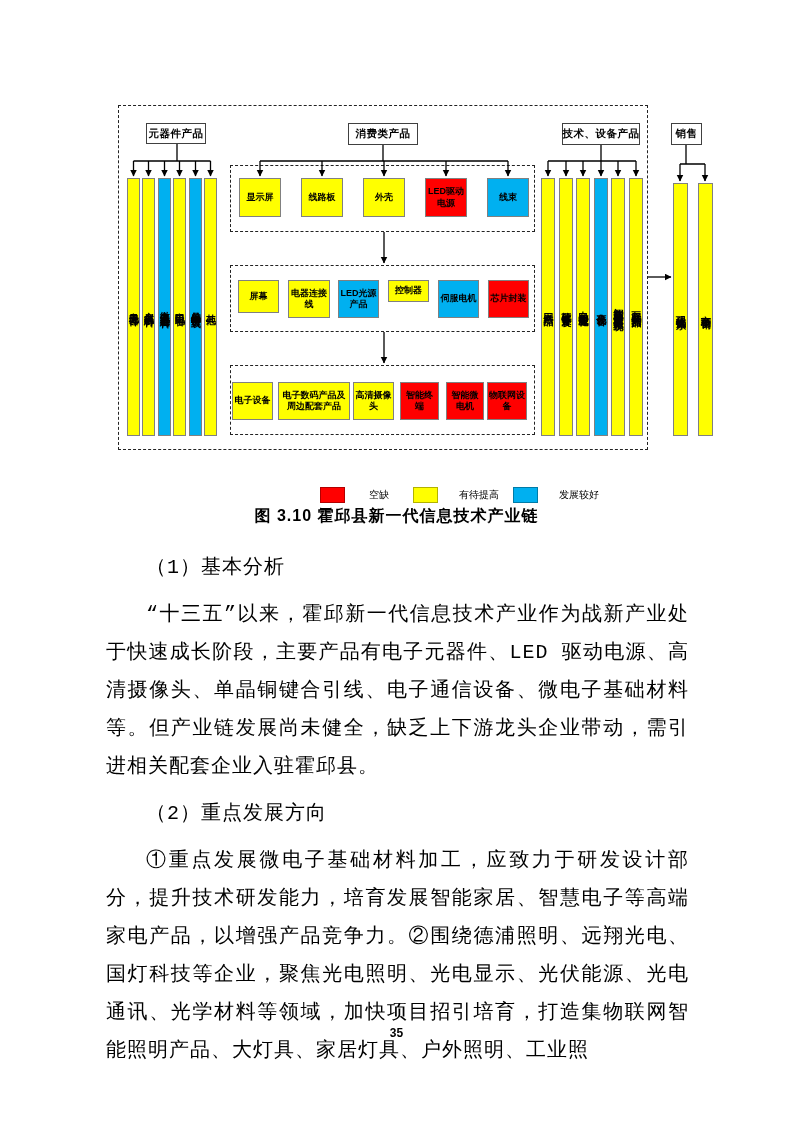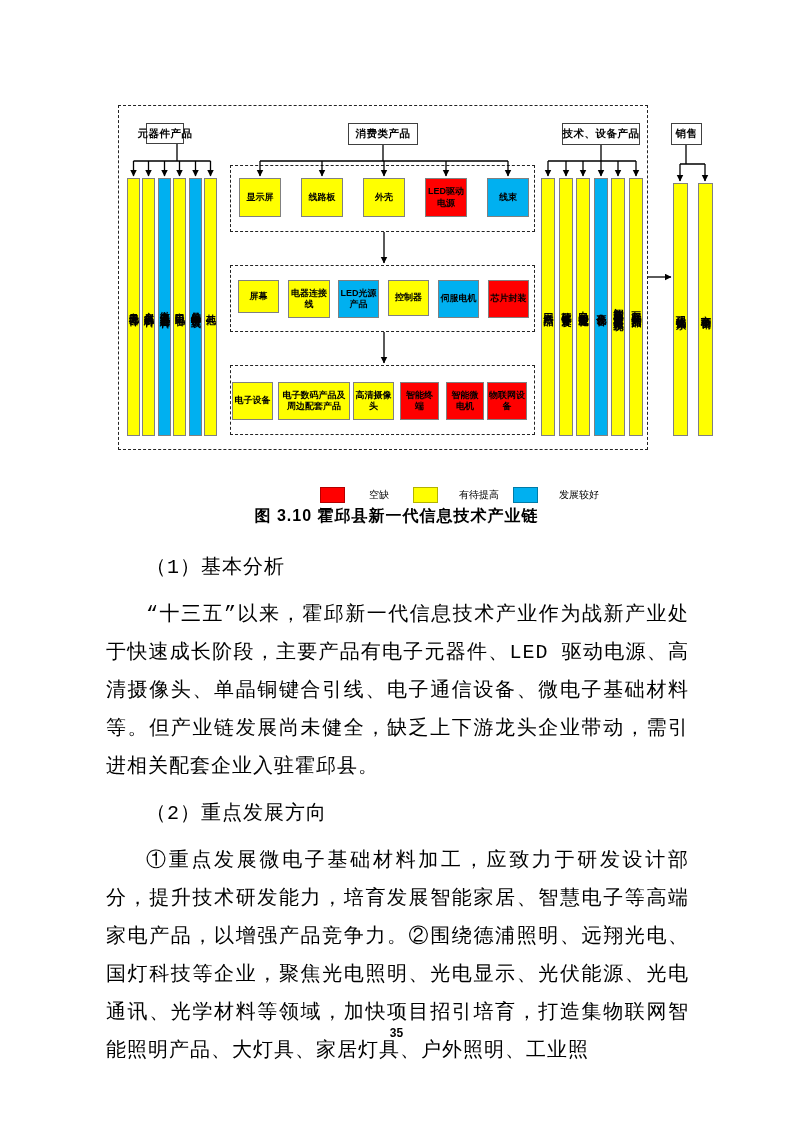--- a/index.html
+++ b/index.html
@@ -105,21 +105,21 @@
         <line x1="536" y1="61" x2="536" y2="76" marker-end="url(#arr)"></line>
 
         <path d="M586,44 V64 M580,64 H605"></path>
         <line x1="580" y1="64" x2="580" y2="81" marker-end="url(#arr)"></line>
         <line x1="605" y1="64" x2="605" y2="81" marker-end="url(#arr)"></line>
 
         <line x1="548" y1="177" x2="571" y2="177" marker-end="url(#arr)"></line>
       </g>
     </svg>
 
-    <div class="hdrbox" style="left:146px;top:123px;width:38px;height:21px">元器件产品</div>
+    <div class="hdrbox" style="left:146px;top:123px;width:60px;height:21px">元器件产品</div>
     <div class="hdrbox" style="left:348px;top:123px;width:70px;height:22px">消费类产品</div>
     <div class="hdrbox" style="left:562px;top:123px;width:78px;height:22px">技术、设备产品</div>
     <div class="hdrbox" style="left:671px;top:123px;width:31px;height:22px">销售</div>
 
     <div class="vbar st-improve" style="left:127px">
         <span>电子元器件</span>
       </div>
     <div class="vbar st-improve" style="left:142px">
         <span>金属电子材料</span>
       </div>
@@ -138,21 +138,21 @@
 
     <div class="pbox st-improve" style="left:239px;top:178px;width:42px;height:39px">显示屏</div>
     <div class="pbox st-improve" style="left:301px;top:178px;width:42px;height:39px">线路板</div>
     <div class="pbox st-improve" style="left:363px;top:178px;width:42px;height:39px">外壳</div>
     <div class="pbox st-gap" style="left:425px;top:178px;width:42px;height:39px">LED驱动电源</div>
     <div class="pbox st-good" style="left:487px;top:178px;width:42px;height:39px">线束</div>
 
     <div class="pbox st-improve" style="left:238px;top:280px;width:41px;height:33px">屏幕</div>
     <div class="pbox st-improve" style="left:288px;top:280px;width:42px;height:38px">电器连接线</div>
     <div class="pbox st-good" style="left:338px;top:280px;width:41px;height:38px">LED光源产品</div>
-    <div class="pbox st-improve" style="left:388px;top:280px;width:41px;height:36px">控制器</div>
+    <div class="pbox st-improve" style="left:388px;top:280px;width:41px;height:22px">控制器</div>
     <div class="pbox st-good" style="left:438px;top:280px;width:41px;height:38px">伺服电机</div>
     <div class="pbox st-gap" style="left:488px;top:280px;width:41px;height:38px">芯片封装</div>
 
     <div class="pbox st-improve" style="left:232px;top:382px;width:41px;height:38px">电子设备</div>
     <div class="pbox st-improve" style="left:278px;top:382px;width:72px;height:38px">电子数码产品及周边配套产品</div>
     <div class="pbox st-improve" style="left:353px;top:382px;width:41px;height:38px">高清摄像头</div>
     <div class="pbox st-gap" style="left:400px;top:382px;width:39px;height:38px">智能终端</div>
     <div class="pbox st-gap" style="left:446px;top:382px;width:38px;height:38px">智能微电机</div>
     <div class="pbox st-gap" style="left:487px;top:382px;width:40px;height:38px">物联网设备</div>
 

